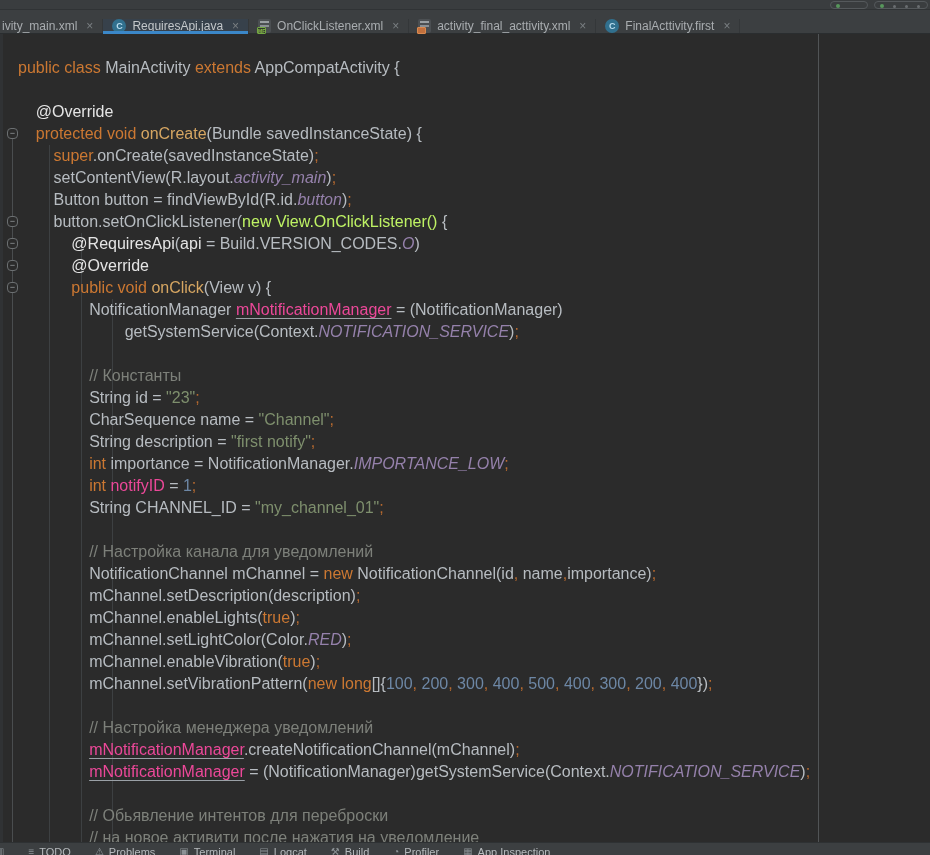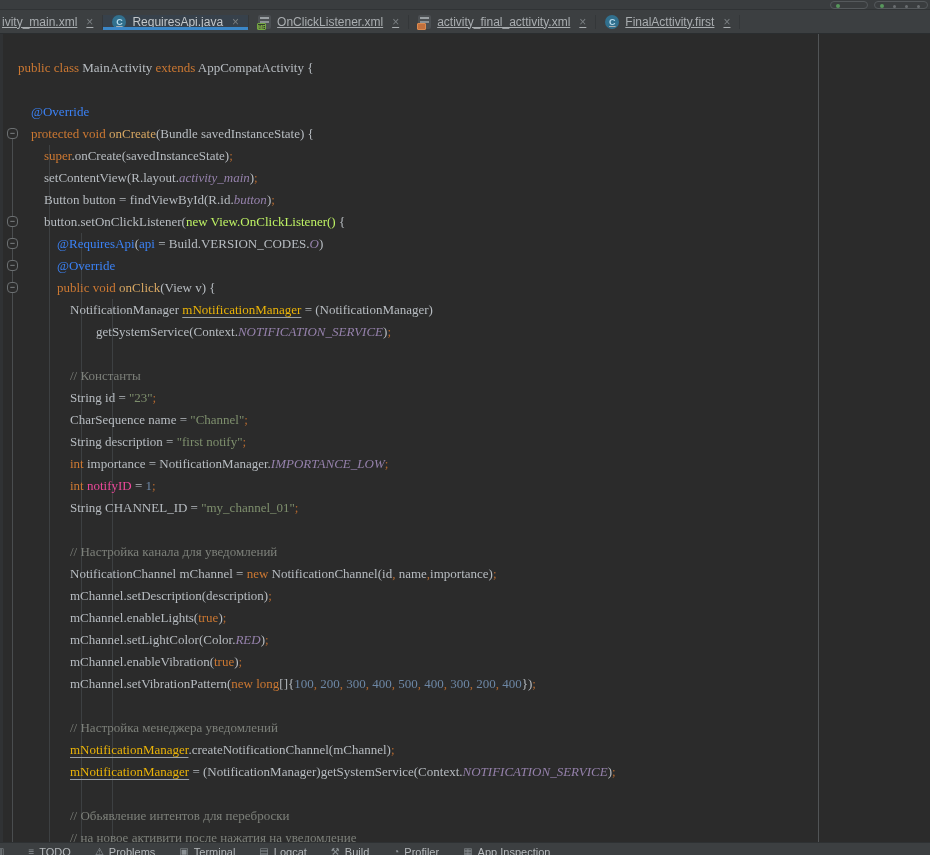--- a/index.html
+++ b/index.html
@@ -15,22 +15,22 @@
     background:#3a3d3f; border-bottom:1px solid #303335;
   }
   .run-widget { position:absolute; right:2px; top:1px; display:flex; gap:6px; }
   .run-pill { border:1px solid #55595c; border-radius:4px; height:8px; width:38px; position:relative; }
   .run-pill.wide { width:54px; }
   .green-dot { position:absolute; left:5px; top:2px; width:4px; height:4px; border-radius:50%; background:#57965c; }
   .gray-dot { position:absolute; top:3px; width:3px; height:3px; border-radius:50%; background:#6a6e71; }
   
   .tabbar {
     position:absolute; top:10px; left:0; right:0; height:24px;
-    background:#3c3f41; display:flex; align-items:center;
-    font-size:12px; color:#a9adb0; border-bottom:1px solid #2a2d2f;text-decoration:underline;
+    background:#3c3f41; display:flex; align-items:flex-end;
+    font-size:12px; color:#a9adb0; border-bottom:1px solid #2a2d2f;
   }
   .tab { display:flex; align-items:center; gap:6px; padding:0 9px; border-right:1px solid #343739; position:relative; white-space:nowrap; }
   .tab.truncated { padding-left:2px; }
   .tab.active { background:#37414b; color:#c3c7ca; }
   .tab.active::after { content:""; position:absolute; left:0; right:0; bottom:-1px; height:3px; background:#3b87c8; }
   .tlabel { pointer-events:none; }
   .tclose { color:#7a7f82; font-size:12px; margin-left:3px; }
   .ticon.jclass {
     width:14px; height:14px; border-radius:50%; background:#31708e;
     color:#b8dcee; font-size:9px; font-weight:bold; line-height:14px; text-align:center;
@@ -47,36 +47,36 @@
   .editor { position:absolute; top:34px; left:0; right:0; bottom:13px; background:#2b2b2b; overflow:hidden; }
   .left-edge { position:absolute; left:0; top:0; bottom:0; width:3px; background:#303234; }
   .gutter-scope-line { position:absolute; left:12px; top:96px; bottom:0; width:1px; background:#4a4d4f; }
   .indent-guide { position:absolute; width:1px; background:#3d4042; bottom:0; }
   .ig1 { left:49px; top:111px; } .ig2 { left:81px; top:199px; } .ig3 { left:112px; top:265px; }
   .margin-line { position:absolute; left:818px; top:0; bottom:0; width:1px; background:#515456; }
   .fold { position:absolute; left:7px; width:11px; height:11px; border:1px solid #6b6f71; border-radius:4px;
     background:#2b2b2b; color:#a0a5a8; font-size:9px; line-height:9px; text-align:center; z-index:3; }
   pre.code {
     position:absolute; left:0; top:0; padding:23px 0 0 18px;
-    font-family:Liberation Serif, serif;
-    font-size:13px; line-height:22px; color:#b7bcc1; z-index:2;
+    font-family:Liberation Sans, sans-serif;
+    font-size:16px; line-height:22px; color:#b7bcc1; z-index:2;
   }
   .cl { height:22px; white-space:pre; }
   .tk-k { color:#cc7832; }
   .tk-p { color:#b7bcc1; }
-  .tk-a { color:#3b82f6; }
+  .tk-a { color:#e5e5e5; }
   .tk-m { color:#d6a662; }
   .tk-s { color:#7e8f6d; }
   .tk-n { color:#6d87a5; }
   .tk-c { color:#7d807a; }
   .tk-f { color:#9581ab; font-style:italic; }
   .tk-g { color:#bef264;text-align:right; }
   .tk-d { color:#ec4899; }
   .tk-sc { color:#b5692f; }
-  .tk-u { color:#eab308; text-decoration:underline; text-underline-offset:3px; text-decoration-color:#9aa0a6; }
+  .tk-u { color:#ec4899; text-decoration:underline; text-underline-offset:3px; text-decoration-color:#9aa0a6; }
   
   .bottombar {
     position:absolute; left:0; right:0; bottom:0; height:13px;
     background:#3c3f41; border-top:1px solid #2e3133; overflow:hidden;
     display:flex; align-items:flex-start; gap:24px; padding:2px 0 0 8px;
     font-size:11px; color:#b6babd;
   }
   .bbitem { display:flex; gap:5px; line-height:14px; white-space:nowrap; }
   .bbicon { color:#8c9296; font-size:10px; line-height:14px; }
   .bb-cut { color:#8c9296; font-size:10px; margin-left:-13px; line-height:14px; }

